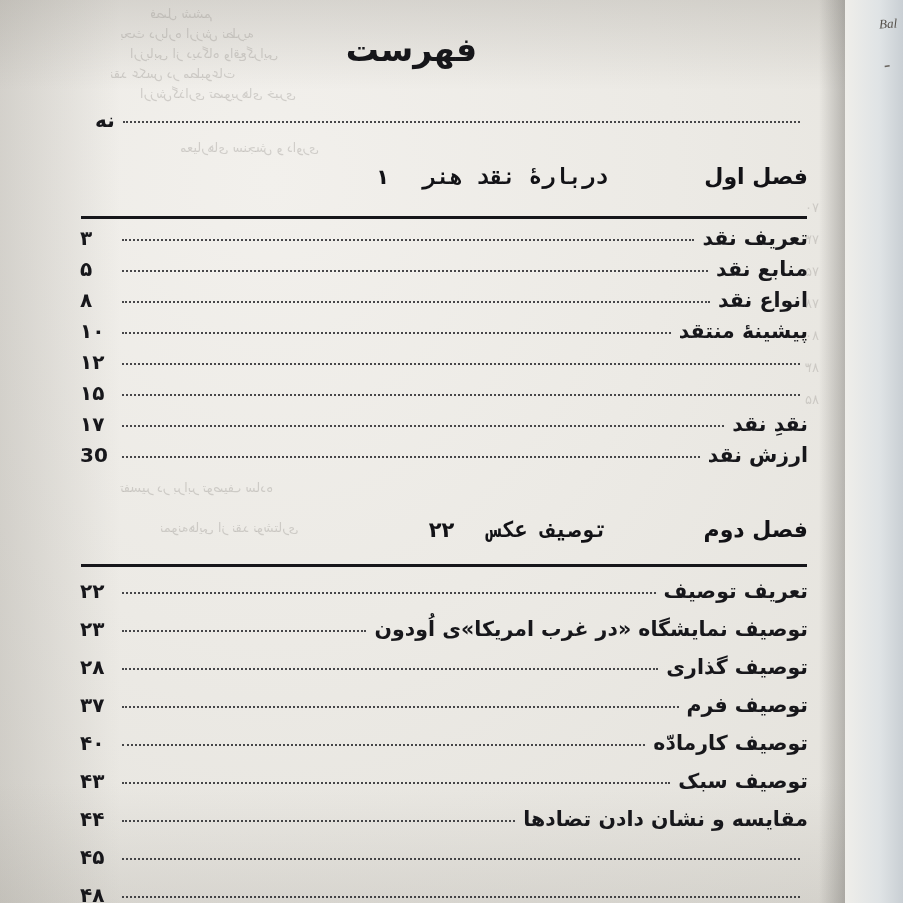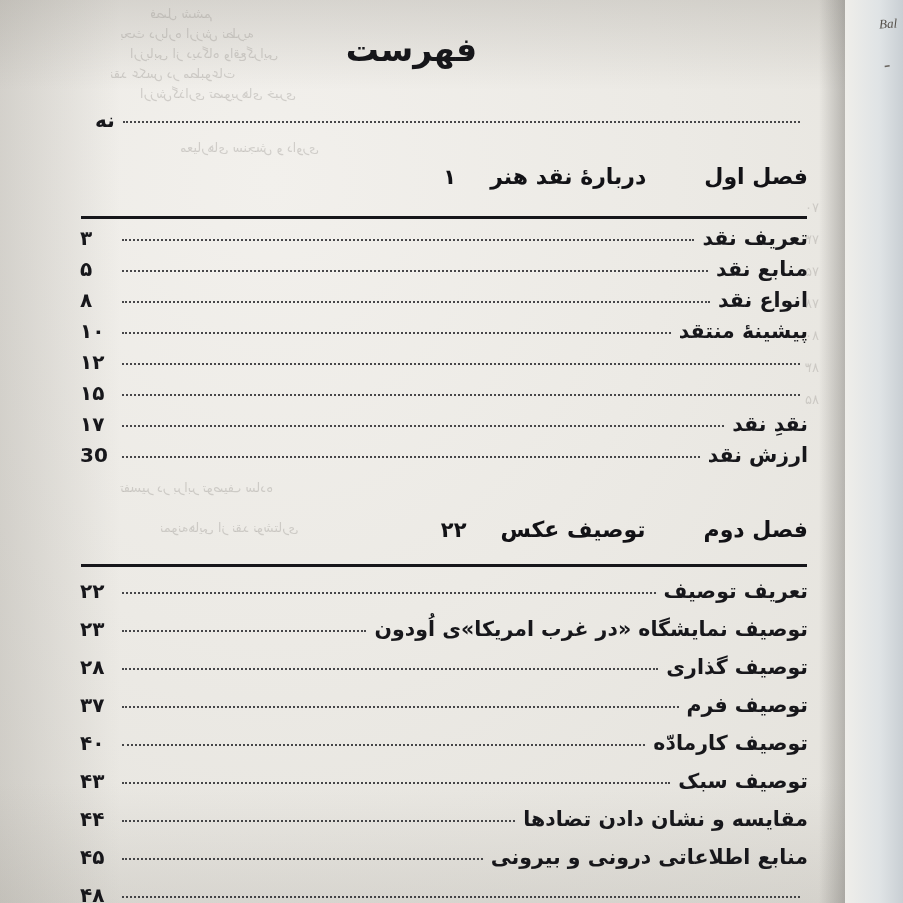--- a/index.html
+++ b/index.html
@@ -158,21 +158,22 @@
     display: flex;
     align-items: baseline;
     direction: rtl;
     font-weight: bold;
     font-size: 22px;
     color: #121216;
   }
   .chapter .ch-name { white-space: nowrap; }
   .chapter .ch-title {
     white-space: nowrap;
-    margin-right: 58px;
+    margin-right: 96px;
+    font-family: Liberation Mono, monospace;
   }
   .chapter .ch-page {
     white-space: nowrap;
     margin-right: 34px;
     font-size: 21px;
   }
 
   .rule {
     position: absolute;
     right: 96px;
@@ -325,21 +326,20 @@
       <span class="label">توصیف سبک</span>
       <span class="leader"></span>
       <span class="pageno">۴۳</span>
     </div>
     <div class="entry" style="top:797px;">
       <span class="label">مقایسه و نشان دادن تضادها</span>
       <span class="leader"></span>
       <span class="pageno">۴۴</span>
     </div>
     <div class="entry" style="top:835px;">
-      <span class="label">منابع اطلاعاتی درونی و بیرونی</span>
       <span class="leader"></span>
       <span class="pageno">۴۵</span>
     </div>
     <div class="entry" style="top:873px;">
       <span class="leader"></span>
       <span class="pageno">۴۸</span>
     </div>
 
   </div>
 </div>

